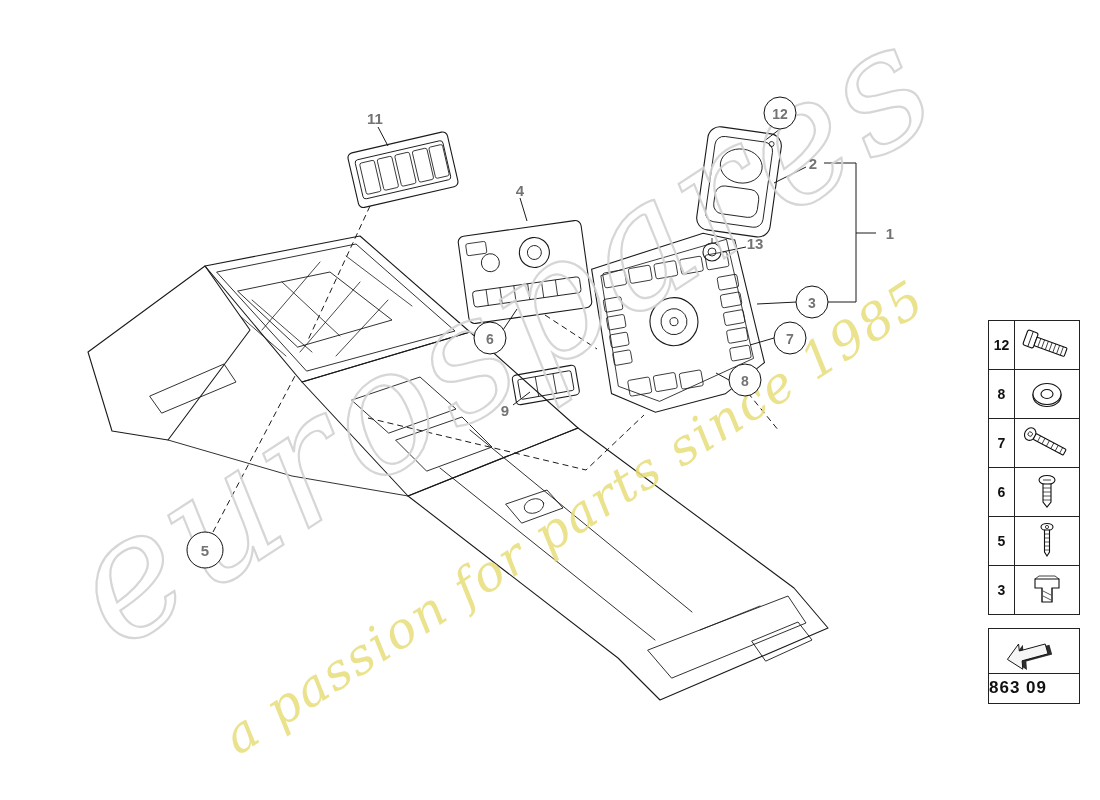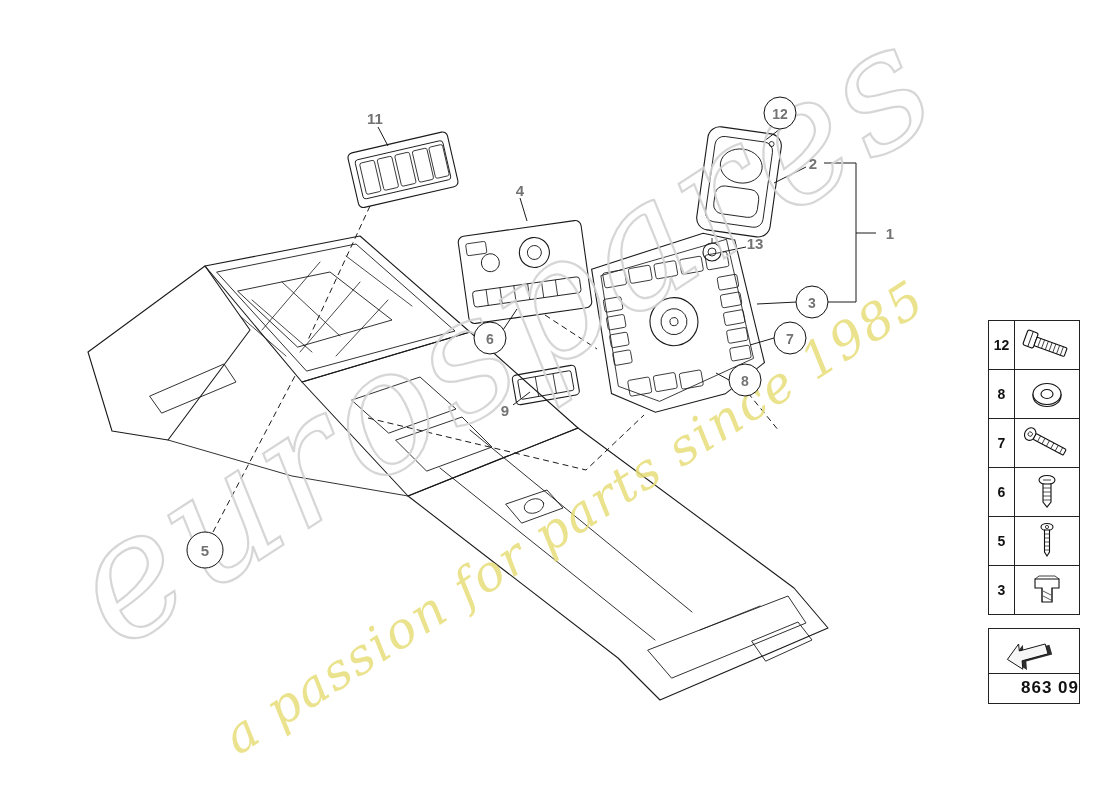--- a/index.html
+++ b/index.html
@@ -23,21 +23,21 @@
   .legend-row:last-child{border-bottom:none;}
   .legend-num{width:25px;border-right:1.6px solid #222;display:flex;align-items:center;
           justify-content:center;font:bold 14px "Liberation Sans",sans-serif;}
   .legend-icon{flex:1;display:flex;align-items:center;justify-content:center;}
   .legend-icon svg{display:block;}
 
   
   .footer-box{position:absolute;left:988px;top:628px;width:90px;border:1.6px solid #222;
           background:#fff;z-index:4;}
   .arrow-wrap{height:44px;display:flex;align-items:center;justify-content:center;}
-  .code{border-top:1.6px solid #222;text-align:right;padding:4px 0 5px;
+  .code{border-top:1.6px solid #222;text-align:left;padding:4px 0 5px;
           font:bold 17px "Liberation Sans",sans-serif;letter-spacing:1px;}
 </style>
 </head>
 <body>
 
 <div class="stage">
 
   <svg class="art" viewBox="0 0 1100 800" xmlns="http://www.w3.org/2000/svg">
 
     <g stroke="#1b1b1b" fill="none" stroke-width="1.1" stroke-linejoin="round" stroke-linecap="round">

